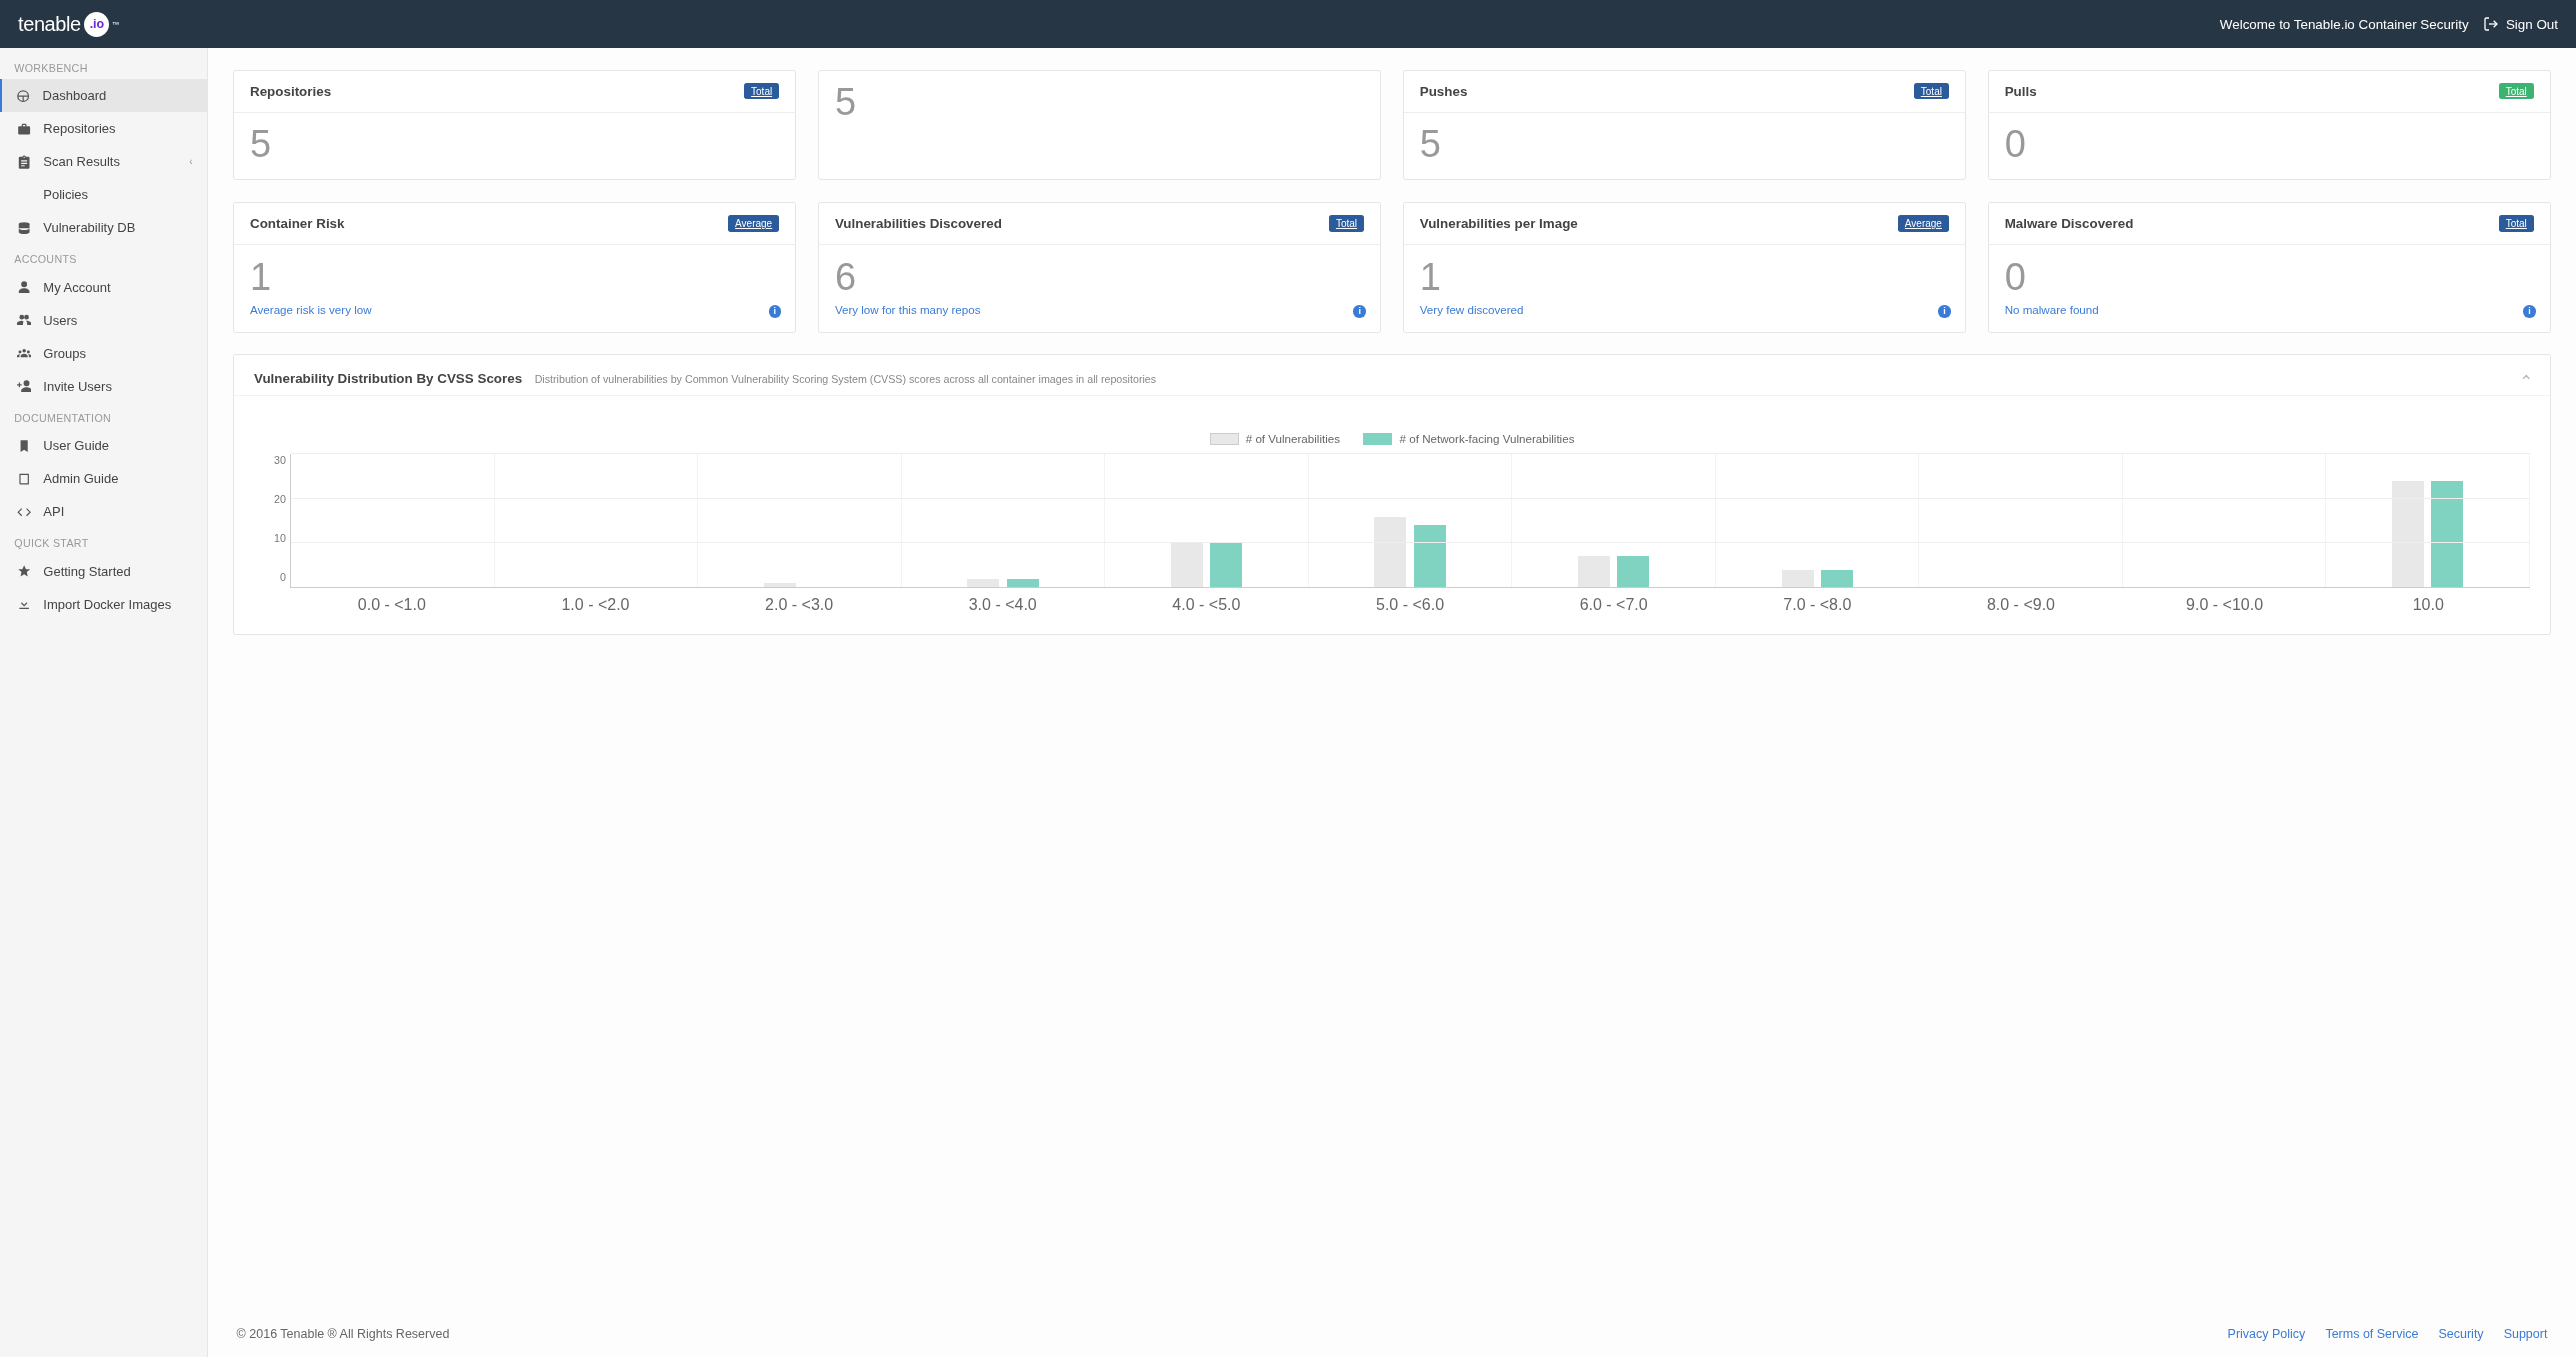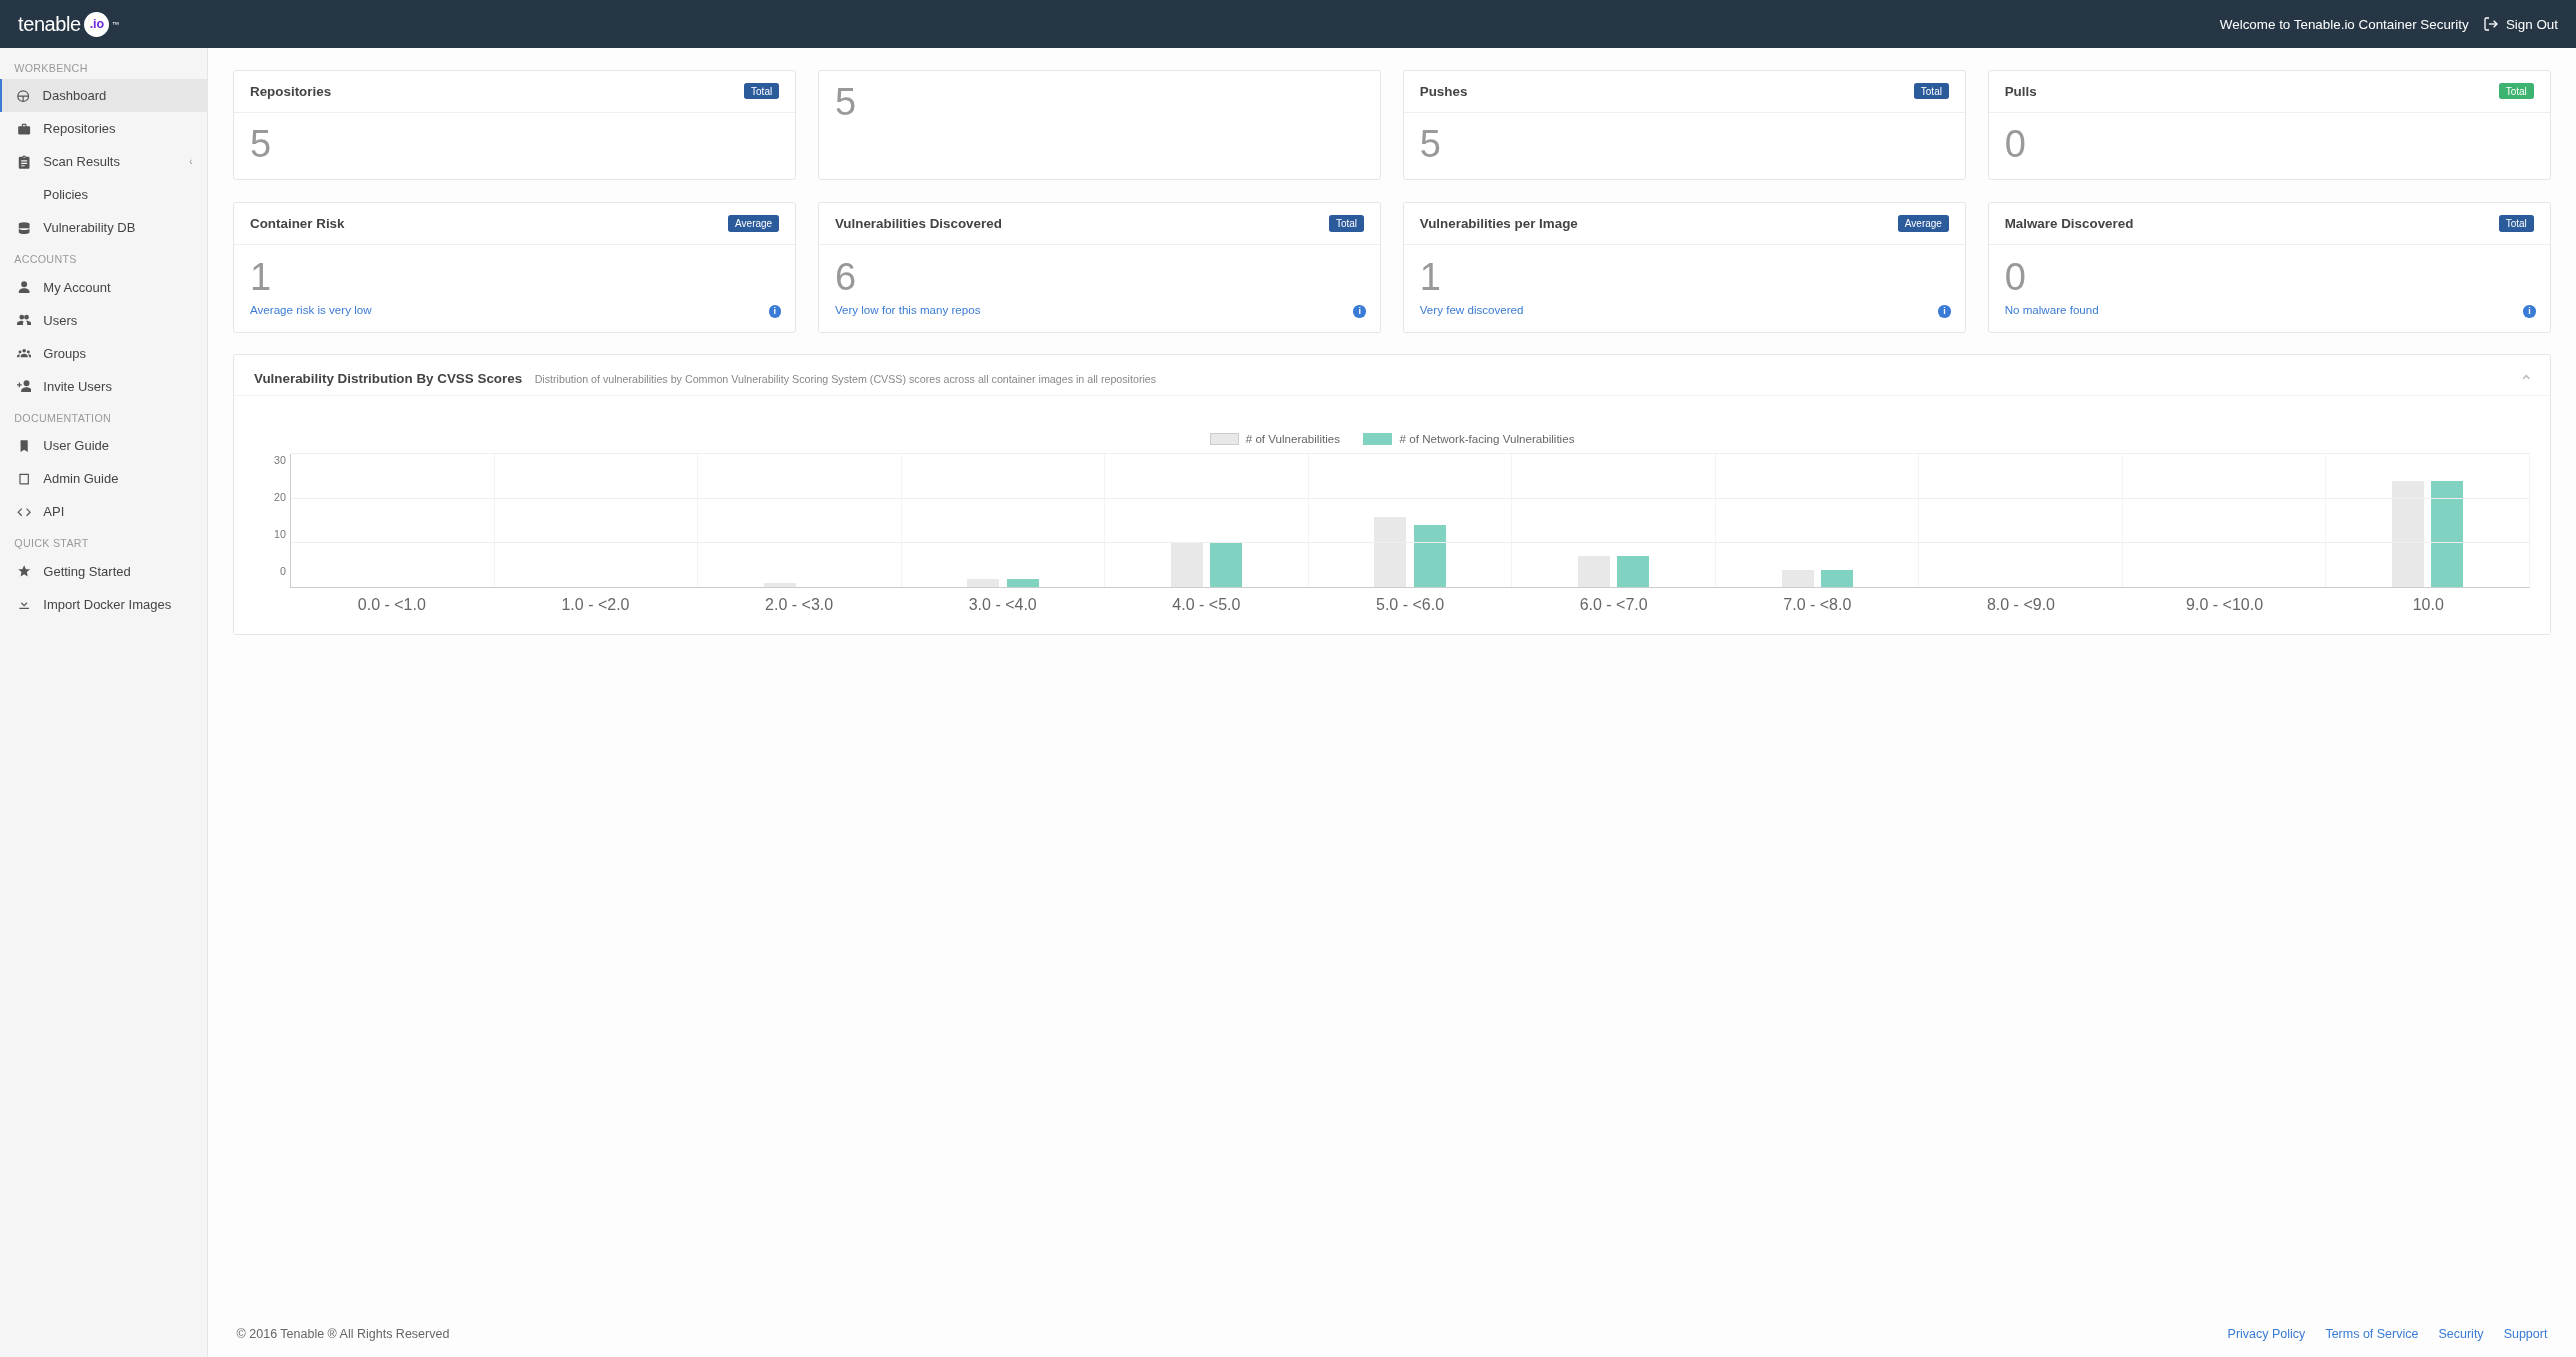--- a/index.html
+++ b/index.html
@@ -22,41 +22,41 @@
 .side-item.active { background: #e6e6e6; border-left: 2.7px solid #3a7bd5; padding-left: 11.6px; font-weight: 500; }
 .side-item .icon { width: 20px; margin-right: 9px; display: inline-flex; justify-content: center; color: #555; }
 .side-item .chevron { margin-left: auto; color: #999; font-size: 10px; }
 
 
 .main { flex: 1; background: #fdfdfd; padding: 21.5px 25px 0; display: flex; flex-direction: column; }
 .cards-row { display: grid; grid-template-columns: repeat(4, 1fr); gap: 21.5px; margin-bottom: 21.5px; }
 .card { border: 0.9px solid #e5e5e5; border-radius: 2.7px; background: #fff; }
 .card-head { display: flex; justify-content: space-between; align-items: center; padding: 12.5px 16px; border-bottom: 0.9px solid #eee; }
 .card-title { font-size: 13.4px; font-weight: 600; color: #444; }
-.badge { font-size: 10px; font-weight: 500; padding: 2.7px 7.2px; border-radius: 2.7px; color: #fff; }
+.badge { font-size: 10px; font-weight: 500; padding: 2.7px 7.2px; border-radius: 2.7px; color: #fff; text-decoration: underline; }
 .badge.blue { background: #2c5b9c; }
 .badge.green { background: #3cb371; }
 .card-body { padding: 12.5px 16px 16px; position: relative; }
 .big-num { font-size: 38px; font-weight: 300; color: #999; line-height: 1; }
 .card-msg { color: #3a7bd5; font-size: 11.6px; margin-top: 7.2px; }
 .info-i { position: absolute; right: 14.3px; bottom: 14.3px; width: 12.5px; height: 12.5px; background: #3a7bd5; color: #fff; border-radius: 50%; font-size: 9px; font-weight: 700; display: flex; align-items: center; justify-content: center; cursor: pointer; }
 
 
 .panel { border: 0.9px solid #e5e5e5; border-radius: 2.7px; background: #fff; margin-bottom: 25px; }
 .panel-head { display: flex; align-items: center; padding: 16px 20px 9px; border-bottom: 0.9px solid #f3f3f3; position: relative; }
 .panel-title { font-size: 13.4px; font-weight: 600; color: #444; margin-right: 12.5px; }
 .panel-sub { font-size: 10.7px; color: #888; }
 .panel-collapse { position: absolute; right: 18px; top: 16px; color: #bbb; cursor: pointer; }
 .chart-area { padding: 16px 20px 20px; }
 .legend { display: flex; justify-content: center; gap: 7.2px; margin-bottom: 9px; font-size: 11.6px; color: #666; align-items: center; margin-top: 20px; }
 .swatch { width: 29px; height: 12.5px; display: inline-block; border: 0.9px solid #ccc; }
 .swatch.gray { background: #e8e8e8; }
 .swatch.teal { background: #7fd3c0; border-color: #7fd3c0; }
 .chart { position: relative; }
-.y-axis { position: absolute; left: 0; top: 0; bottom: 37px; width: 32px; display: flex; flex-direction: column; justify-content: space-between; align-items: flex-end; font-size: 10.7px; color: #777; }
+.y-axis { position: absolute; left: 0; top: 0; bottom: 31px; width: 32px; display: flex; flex-direction: column; justify-content: space-between; align-items: flex-end; font-size: 10.7px; color: #777; }
 .plot { margin-left: 36px; height: 134px; border-left: 0.9px solid #ccc; border-bottom: 0.9px solid #ccc; position: relative; display: flex; align-items: flex-end; }
 .gridline { position: absolute; left: 0; right: 0; border-top: 0.9px solid #eee; }
 .bar-group { flex: 1; display: flex; justify-content: center; align-items: flex-end; gap: 7.2px; height: 100%; border-right: 0.9px solid #f3f3f3; }
 .bar { width: 32px; }
 .bar.gray { background: #e8e8e8; }
 .bar.teal { background: #7fd3c0; }
 .x-labels { margin-left: 36px; display: flex; }
 .x-label { flex: 1; text-align: center; font-size: 16px; color: #666; padding-top: 7.2px; }
 
 

